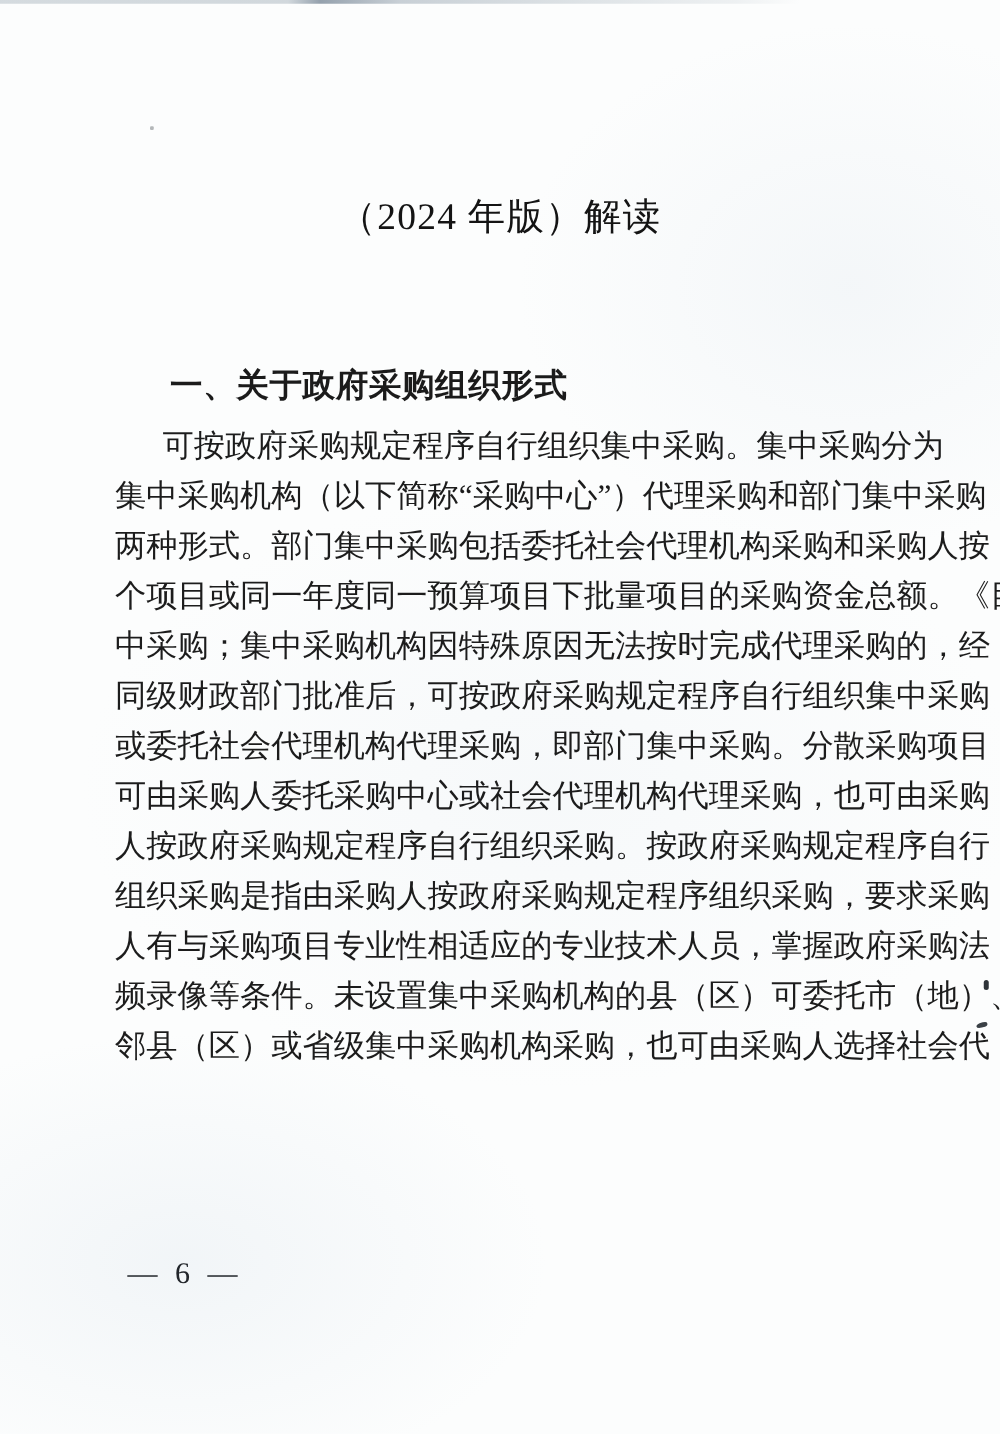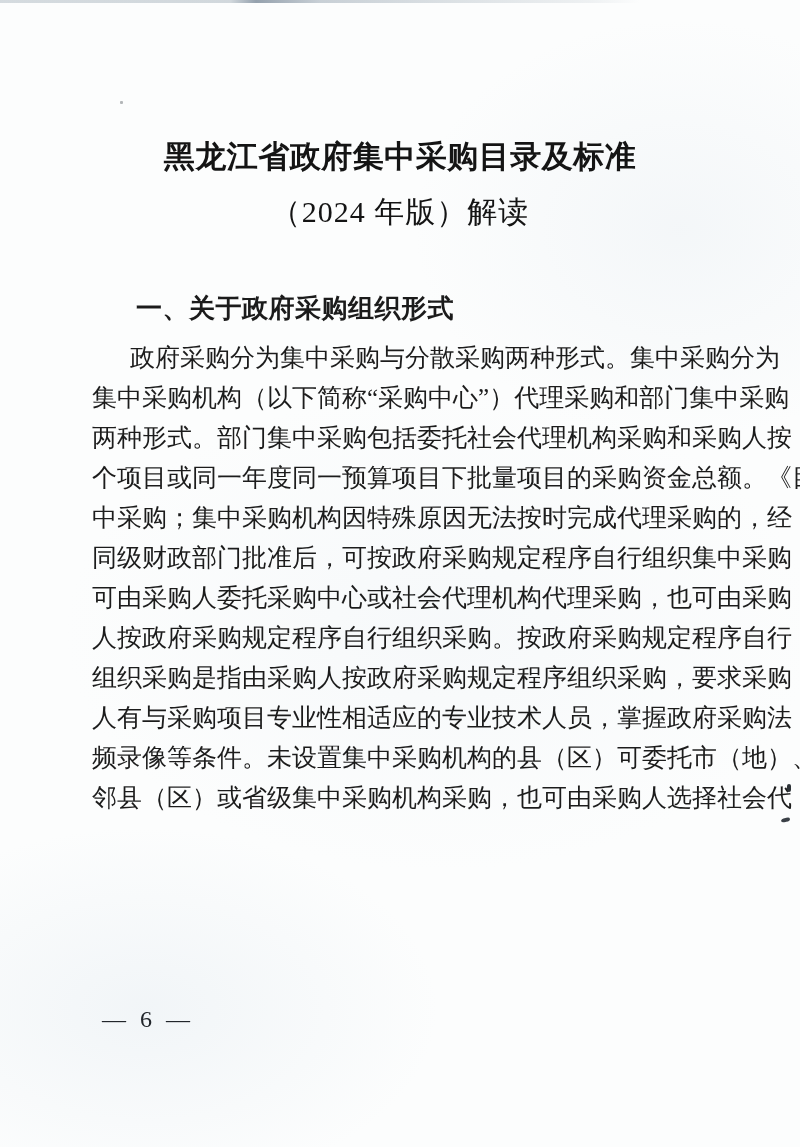--- a/index.html
+++ b/index.html
@@ -128,33 +128,33 @@
   }
 </style>
 </head>
 <body>
 
 <div class="page">
 
   <div class="scan-top-line"></div>
 
   <div class="title-block">
-    <div class="title-line1">黑龙江省政府集中采购目录及标准</div>
     <div class="title-line2">（2024 年版）解读</div>
   </div>
 
   <div class="section-heading">一、关于政府采购组织形式</div>
 
   <div class="paragraph">
-    <div class="para-line indent">政府采购分为集中采购与分散采购两种形式。集中采购分为</div>
+    <div class="para-line indent">可按政府采购规定程序自行组织集中采购。集中采购分为</div>
     <div class="para-line">集中采购机构（以下简称“采购中心”）代理采购和部门集中采购</div>
     <div class="para-line">两种形式。部门集中采购包括委托社会代理机构采购和采购人按</div>
     <div class="para-line">个项目或同一年度同一预算项目下批量项目的采购资金总额。《目</div>
     <div class="para-line">中采购；集中采购机构因特殊原因无法按时完成代理采购的，经</div>
     <div class="para-line">同级财政部门批准后，可按政府采购规定程序自行组织集中采购</div>
+    <div class="para-line">或委托社会代理机构代理采购，即部门集中采购。分散采购项目</div>
     <div class="para-line">可由采购人委托采购中心或社会代理机构代理采购，也可由采购</div>
     <div class="para-line">人按政府采购规定程序自行组织采购。按政府采购规定程序自行</div>
     <div class="para-line">组织采购是指由采购人按政府采购规定程序组织采购，要求采购</div>
     <div class="para-line">人有与采购项目专业性相适应的专业技术人员，掌握政府采购法</div>
     <div class="para-line">频录像等条件。未设置集中采购机构的县（区）可委托市（地）、</div>
     <div class="para-line">邻县（区）或省级集中采购机构采购，也可由采购人选择社会代</div>
   </div>
 
   <div class="page-number">— 6 —</div>
 

